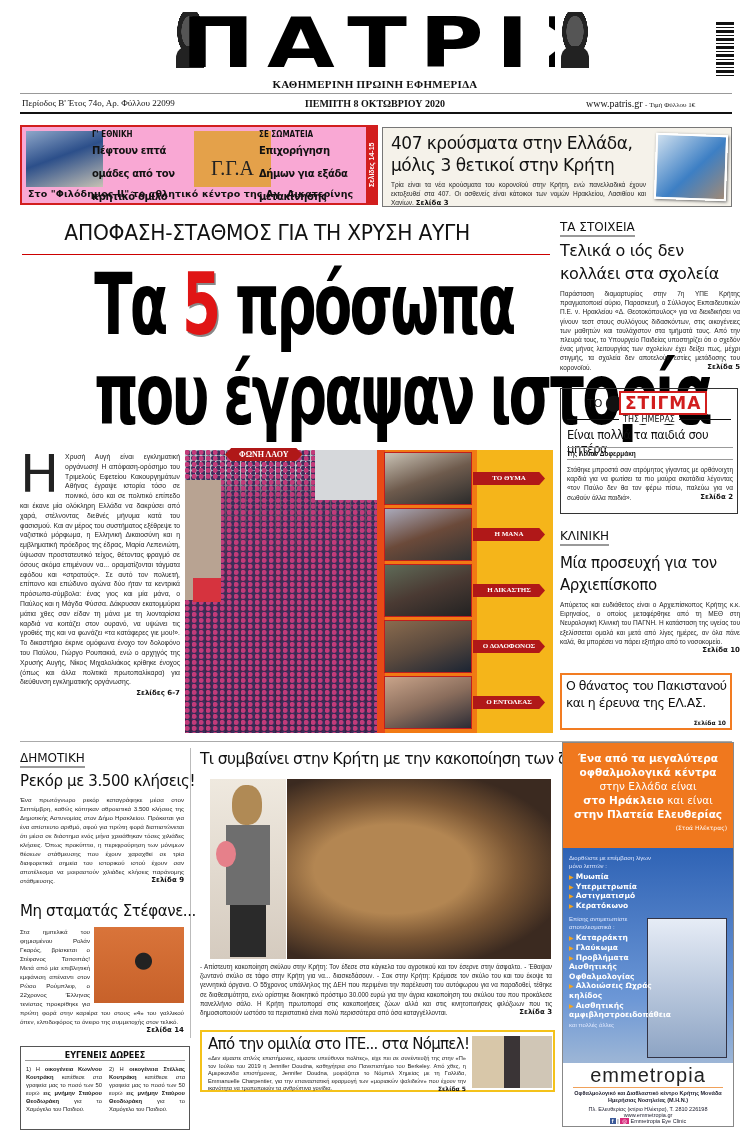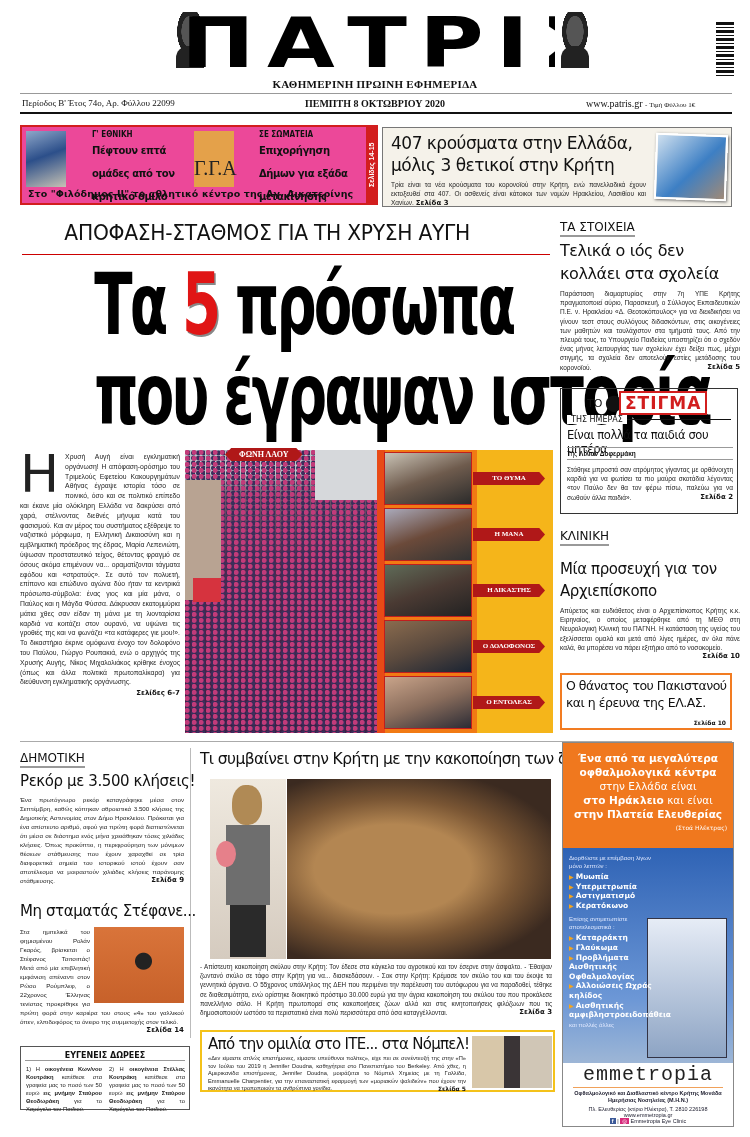--- a/index.html
+++ b/index.html
@@ -8,22 +8,22 @@
 
 .masthead-title{left:220px;top:8px;width:310px;height:70px;font-family:"DejaVu Sans",sans-serif;font-weight:900;font-size:70px;letter-spacing:10px;text-align:center;line-height:70px;color:#000;transform:scaleX(1.25);transform-origin:center}
 .portrait{width:40px;height:56px;top:12px;background:radial-gradient(ellipse at 50% 35%,#555 0 30%,#222 31% 45%,transparent 46%),linear-gradient(#fff,#fff);}
 .portrait:after{content:"";position:absolute;left:6px;right:6px;bottom:0;height:22px;background:#222;border-radius:12px 12px 0 0}
 .barcode{left:716px;top:22px;width:18px;height:56px;background:repeating-linear-gradient(#111 0 3px,#fff 3px 5px,#111 5px 6px,#fff 6px 8px)}
 .subtitle{left:0;width:750px;top:78px;text-align:center;font-family:"Liberation Serif",serif;font-weight:bold;font-size:11px;letter-spacing:.3px}
 .rule-thin{left:20px;width:712px;height:1px;background:#999}
 .rule-thick{left:20px;width:712px;height:2px;background:#111}
 .dateline{top:98px;font-family:"Liberation Serif",serif;font-size:9px}
 
-.promo-left{left:20px;top:125px;width:358px;height:80px;border:2px solid #d21e1e;background:#ec4899}
-.promo-left .thumb{position:absolute;top:4px;width:40px;height:56px}
+.promo-left{left:20px;top:125px;width:358px;height:80px;border:2px solid #d21e1e;background:#f9a8d4}
+.promo-left .thumb{position:absolute;top:4px;width:77px;height:56px}
 .kicker{font-family:"DejaVu Sans Condensed","DejaVu Sans",sans-serif;font-weight:bold;font-size:8px;color:#c00}
 .promo-hl{font-family:"DejaVu Sans",sans-serif;font-weight:bold;font-size:10px;line-height:23px;color:#111;letter-spacing:-.4px}
 .promo-foot{position:absolute;left:6px;bottom:4px;font-family:"DejaVu Sans",sans-serif;font-weight:bold;font-size:9.5px;color:#111;letter-spacing:.1px}
 .side-tab{position:absolute;right:-2px;top:-2px;width:12px;height:80px;background:#d21e1e;color:#fff;font-size:7px;font-weight:bold;writing-mode:vertical-rl;transform:rotate(180deg);text-align:center;line-height:12px}
 .promo-right{left:382px;top:127px;width:350px;height:80px;border:1px solid #777;background:#f5f2ea}
 .covid-hl{position:absolute;left:8px;top:4px;width:250px;font-family:"DejaVu Sans",sans-serif;font-size:17px;line-height:22px;letter-spacing:-.5px}
 .small-body{font-family:"Liberation Sans",sans-serif;font-size:6.5px;line-height:9.2px;color:#222;text-align:justify}
 .page-ref{font-weight:bold;font-family:"DejaVu Sans",sans-serif;font-size:7px;color:#111;white-space:nowrap}
 
 .kicker-main{left:28px;top:220px;width:520px;font-family:"DejaVu Sans",sans-serif;font-size:22px;letter-spacing:-.3px;text-align:center;transform:scaleX(.92);transform-origin:left}
@@ -46,21 +46,21 @@
 .face-label{position:absolute;left:96px;width:72px;height:13px;background:#b01818;color:#fff;font-family:"Liberation Serif",serif;font-weight:bold;font-size:7px;line-height:13px;text-align:center;clip-path:polygon(0 0,92% 0,100% 50%,92% 100%,0 100%)}
 
 .col-right{left:560px;width:180px}
 .section-kicker{font-family:"DejaVu Sans",sans-serif;font-size:12px;display:inline-block;border-bottom:2px solid #999;padding-bottom:1px}
 .col-hl{font-family:"DejaVu Sans",sans-serif;font-size:16px;line-height:23px;letter-spacing:-.4px}
 .stigma{left:560px;top:388px;width:178px;height:126px;border:1px solid #333}
 .stigma-word{position:absolute;left:58px;top:2px;border:2px solid #d21e1e;color:#d21e1e;font-family:"DejaVu Sans",sans-serif;font-weight:bold;font-size:17px;padding:0 4px;letter-spacing:1px;background:#fff}
 .orange-box{left:560px;top:673px;width:172px;height:57px;border:2px solid #f27c22}
 
 .sep-v{width:1px;background:#bbb}
-.donations{left:20px;top:1046px;width:170px;height:64px;border:1px solid #555}
+.donations{left:20px;top:1046px;width:170px;height:84px;border:1px solid #555}
 
 .dog-hl{left:200px;top:750px;width:356px;font-family:"DejaVu Sans",sans-serif;font-size:15.5px;letter-spacing:-.6px;white-space:nowrap}
 .person-photo{left:210px;top:779px;width:76px;height:180px;background:linear-gradient(#efe9df,#d5cbbf)}
 .dog-photo{left:287px;top:779px;width:264px;height:180px;background:radial-gradient(ellipse at 40% 50%,#b38652 0 35%,#7a5634 55%,#3b2a20 80%),#555}
 
 .nobel{left:200px;top:1030px;width:355px;height:62px;border:2px solid #f4c21a}
 
 .ad{left:562px;top:742px;width:172px;height:385px;border:1px solid #888}
 .ad-top{position:absolute;left:0;top:0;width:170px;height:105px;background:#f0781e;color:#fff;padding:8px 6px;font-family:"DejaVu Sans",sans-serif;font-size:10.5px;line-height:14px;font-weight:bold;text-align:center}
 .ad-mid{position:absolute;left:0;top:105px;width:170px;height:215px;background:linear-gradient(180deg,#2f63b5,#6c97d6 70%,#9db6d6)}
@@ -144,32 +144,32 @@
   <div class="small-body" style="margin-top:4px">
     <span>Παράσταση διαμαρτυρίας στην 7η ΥΠΕ Κρήτης πραγματοποιεί αύριο, Παρασκευή, ο Σύλλογος Εκπαιδευτικών Π.Ε. ν. Ηρακλείου «Δ. Θεοτοκόπουλος» για να διεκδικήσει να γίνουν τεστ στους συλλόγους διδασκόντων, στις οικογένειες των μαθητών και τουλάχιστον στα τμήματά τους. Από την πλευρά τους, το Υπουργείο Παιδείας υποστηρίζει ότι ο σχεδόν ένας μήνας λειτουργίας των σχολείων έχει δείξει πως, μέχρι στιγμής, τα σχολεία δεν αποτελούν εστίες μετάδοσης του κορονοϊού.</span>
     <span class="page-ref" style="float:right">Σελίδα 5</span>
   </div>
 </div>
 
 <div class="abs stigma">
   <div style="position:absolute;left:26px;top:8px;font-family:'DejaVu Sans',sans-serif;font-weight:normal;font-size:11px">ΤΟ</div>
   <div style="position:absolute;left:44px;top:4px;font-size:16px;color:#111">⬤</div>
   <div class="stigma-word">ΣΤΙΓΜΑ</div>
-  <div style="position:absolute;left:6px;top:30px;width:164px;font-family:'DejaVu Sans',sans-serif;font-size:8px;border-top:1px solid #111;line-height:0"><span style="background:#fff;padding:0 4px;position:relative;top:0">ΤΗΣ ΗΜΕΡΑΣ</span></div>
+  <div style="position:absolute;left:6px;top:30px;width:164px;text-align:center;font-family:'DejaVu Sans',sans-serif;font-size:8px;border-top:1px solid #111;line-height:0"><span style="background:#fff;padding:0 4px;position:relative;top:0">ΤΗΣ ΗΜΕΡΑΣ</span></div>
   <div style="position:absolute;left:6px;top:39px;width:168px;font-family:'DejaVu Sans',sans-serif;font-size:11.5px;letter-spacing:-.4px">Είναι πολλά τα παιδιά σου μητέρα</div>
   <div style="position:absolute;left:6px;top:58px;width:166px;border-top:1px solid #999;border-bottom:1px solid #999;font-size:6.5px;padding:2px 0"><span>Της</span> <b>Λίλιαν Δοφερμάκη</b></div>
   <div class="small-body" style="position:absolute;left:6px;top:76px;width:166px">
     <span>Στάθηκε μπροστά σαν ατρόμητος γίγαντας με ορθάνοιχτη καρδιά για να φωτίσει τα πιο μαύρα σκοτάδια λέγοντας «τον Παύλο δεν θα τον φέρω πίσω, παλεύω για να σωθούν άλλα παιδιά».</span>
     <span class="page-ref" style="float:right">Σελίδα 2</span>
   </div>
 </div>
 
 <div class="abs col-right" style="top:526px">
   <div class="section-kicker">ΚΛΙΝΙΚΗ</div>
-  <div class="col-hl" style="margin-top:12px;font-size:15px;line-height:22px">Μία προσευχή για τον Αρχιεπίσκοπο</div>
+  <div class="col-hl" style="margin-top:6px;font-size:15px;line-height:22px">Μία προσευχή για τον Αρχιεπίσκοπο</div>
   <div class="small-body" style="margin-top:4px">
     <span>Απύρετος και ευδιάθετος είναι ο Αρχιεπίσκοπος Κρήτης κ.κ. Ειρηναίος, ο οποίος μεταφέρθηκε από τη ΜΕΘ στη Νευρολογική Κλινική του ΠΑΓΝΗ. Η κατάσταση της υγείας του εξελίσσεται ομαλά και μετά από λίγες ημέρες, αν όλα πάνε καλά, θα μπορέσει να πάρει εξιτήριο από το νοσοκομείο.</span>
     <span class="page-ref" style="float:right">Σελίδα 10</span>
   </div>
 </div>
 
 <div class="abs orange-box">
   <div style="position:absolute;left:4px;top:2px;width:164px;font-family:'DejaVu Sans',sans-serif;font-size:12.5px;line-height:17px;letter-spacing:-.5px">Ο θάνατος του Πακιστανού και η έρευνα της ΕΛ.ΑΣ.</div>
   <div class="page-ref" style="position:absolute;right:4px;bottom:2px;font-size:6px">Σελίδα 10</div>
 </div>
@@ -250,20 +250,20 @@
         <li>Καταρράκτη</li>
         <li>Γλαύκωμα</li>
         <li>Προβλήματα Αισθητικής Οφθαλμολογίας</li>
         <li>Αλλοιώσεις Ωχράς κηλίδος</li>
         <li>Αισθητικής αμφιβληστροειδοπάθεια</li>
       </ul>
       <div style="color:#dfe8ff;font-size:6px;margin-top:2px">και πολλές άλλες</div>
     </div>
   </div>
   <div class="ad-bottom">
-    <div style="font-family:Liberation Mono, monospace;font-size:20px;letter-spacing:1px;color:#222;line-height:24px">emmetropia</div>
+    <div style="font-family:Liberation Sans, sans-serif;font-size:20px;letter-spacing:1px;color:#222;line-height:24px">emmetropia</div>
     <div style="height:1px;background:#f0a15a;margin:0 10px"></div>
     <div style="font-size:5.5px;font-weight:bold;color:#223;margin:2px 8px;line-height:7px">Οφθαλμολογικό και Διαθλαστικό κέντρο Κρήτης Μονάδα Ημερήσιας Νοσηλείας (Μ.Η.Ν.)</div>
     <div style="font-size:5.5px;color:#223">Πλ. Ελευθερίας (κτίριο Ηλέκτρα), Τ. 2810 226198</div>
     <div style="font-size:5.5px;color:#223">www.emmetropia.gr</div>
     <div style="font-size:5.5px;color:#223"><span style="background:#3b5998;color:#fff;padding:0 2px;font-weight:bold">f</span> | <span style="background:#d6297a;color:#fff;padding:0 2px">◎</span> <span>Emmetropia Eye Clinic</span></div>
   </div>
 </div>
 
 </body></html>

